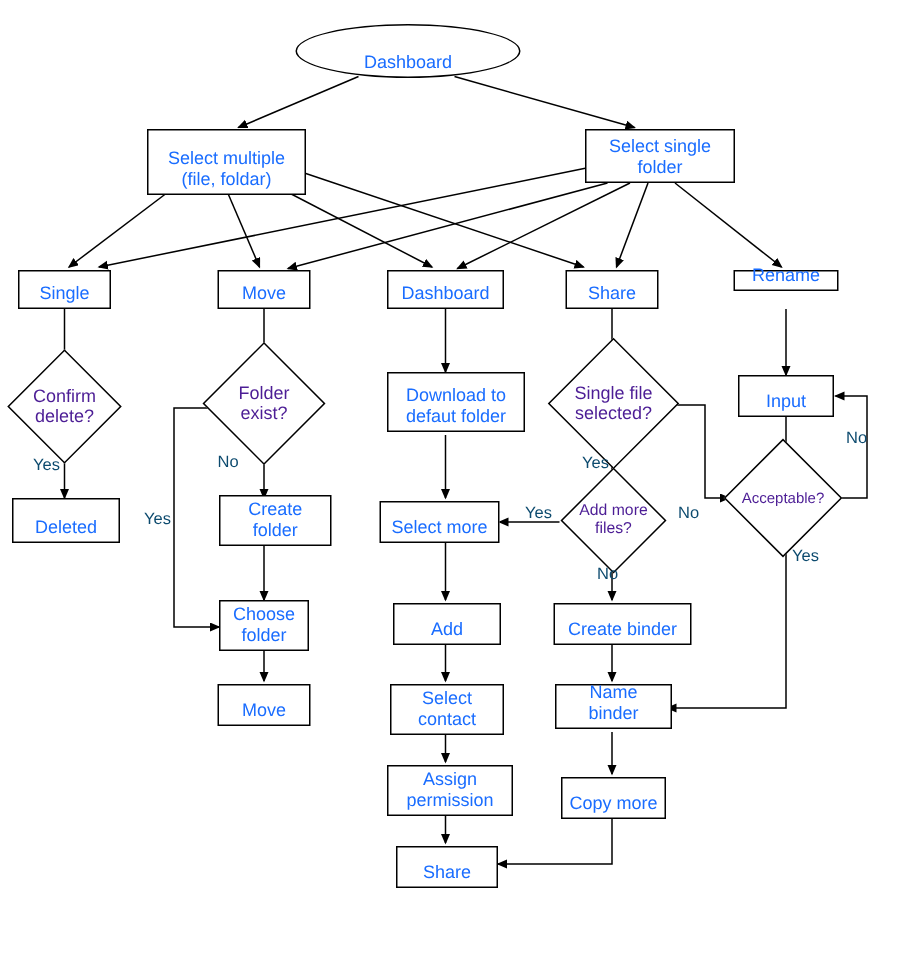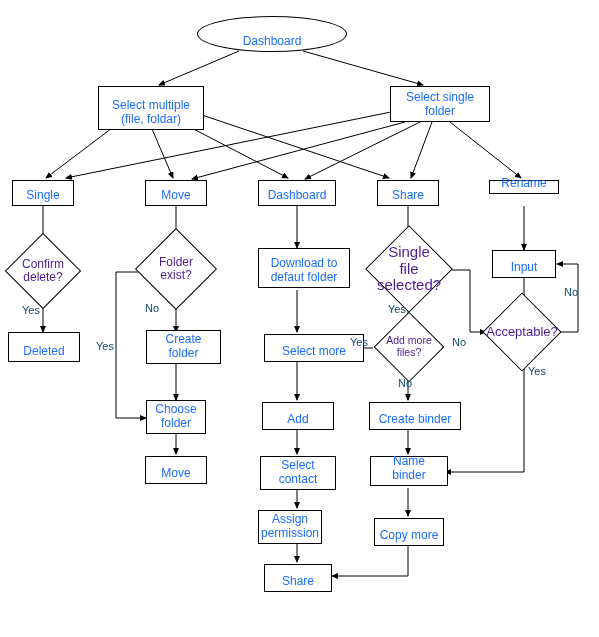--- a/index.html
+++ b/index.html
@@ -130,42 +130,42 @@
   </div>
 <div class="node diamond" style="left:147px;top:240px;width:58px;height:58px">
     <div class="dshape"></div>
     <div class="dlabel">Folder exist?</div>
   </div>
 <div class="node" style="left:258px;top:248px;width:92px;height:40px">
     <span>Download to defaut folder</span>
   </div>
 <div class="node diamond" style="left:378px;top:238px;width:62px;height:62px">
     <div class="dshape"></div>
-    <div class="dlabel" style="font-size:15px">Single file selected?</div>
+    <div class="dlabel" style="font-size:12px">Single file selected?</div>
   </div>
 <div class="node" style="left:492px;top:250px;width:64px;height:28px">
     <span>Input</span>
   </div>
 
 <div class="node" style="left:8px;top:332px;width:72px;height:30px">
     <span>Deleted</span>
   </div>
 <div class="node" style="left:146px;top:330px;width:75px;height:34px">
     <span>Create folder</span>
   </div>
-<div class="node" style="left:264px;top:334px;width:100px;height:28px">
+<div class="node" style="left:253px;top:334px;width:80px;height:28px">
     <span>Select more</span>
   </div>
 <div class="node diamond" style="left:384px;top:322px;width:50px;height:50px">
     <div class="dshape"></div>
     <div class="dlabel" style="font-size:10.5px">Add more files?</div>
   </div>
 <div class="node diamond" style="left:494px;top:304px;width:56px;height:56px">
     <div class="dshape"></div>
-    <div class="dlabel" style="font-size:13px">Acceptable?</div>
+    <div class="dlabel" style="font-size:10px">Acceptable?</div>
   </div>
 
 <div class="node" style="left:146px;top:400px;width:60px;height:34px">
     <span>Choose folder</span>
   </div>
 <div class="node" style="left:262px;top:402px;width:72px;height:28px">
     <span>Add</span>
   </div>
 <div class="node" style="left:369px;top:402px;width:92px;height:28px">
     <span>Create binder</span>
@@ -174,21 +174,21 @@
 <div class="node" style="left:145px;top:456px;width:62px;height:28px">
     <span>Move</span>
   </div>
 <div class="node" style="left:260px;top:456px;width:76px;height:34px">
     <span>Select contact</span>
   </div>
 <div class="node" style="left:370px;top:456px;width:78px;height:30px">
     <span>Name binder</span>
   </div>
 
-<div class="node" style="left:258px;top:510px;width:64px;height:34px">
+<div class="node" style="left:258px;top:510px;width:84px;height:34px">
     <span>Assign permission</span>
   </div>
 <div class="node" style="left:374px;top:518px;width:70px;height:28px">
     <span>Copy more</span>
   </div>
 
 <div class="node" style="left:264px;top:564px;width:68px;height:28px">
     <span>Share</span>
   </div>
 

